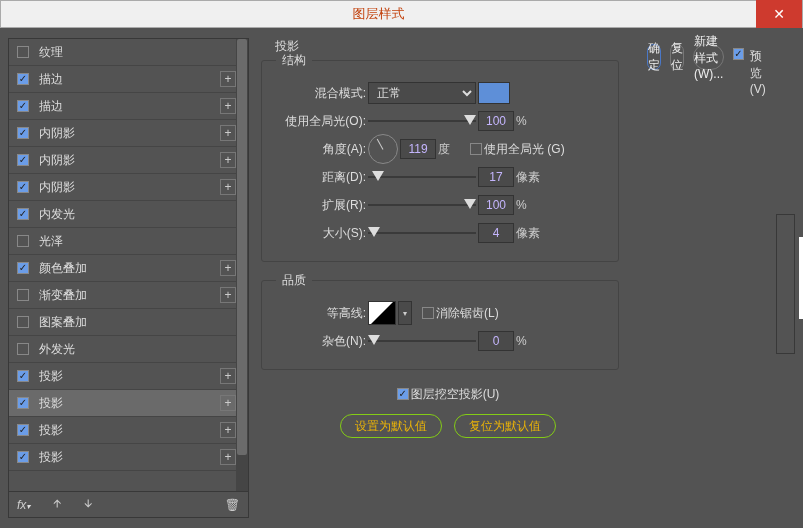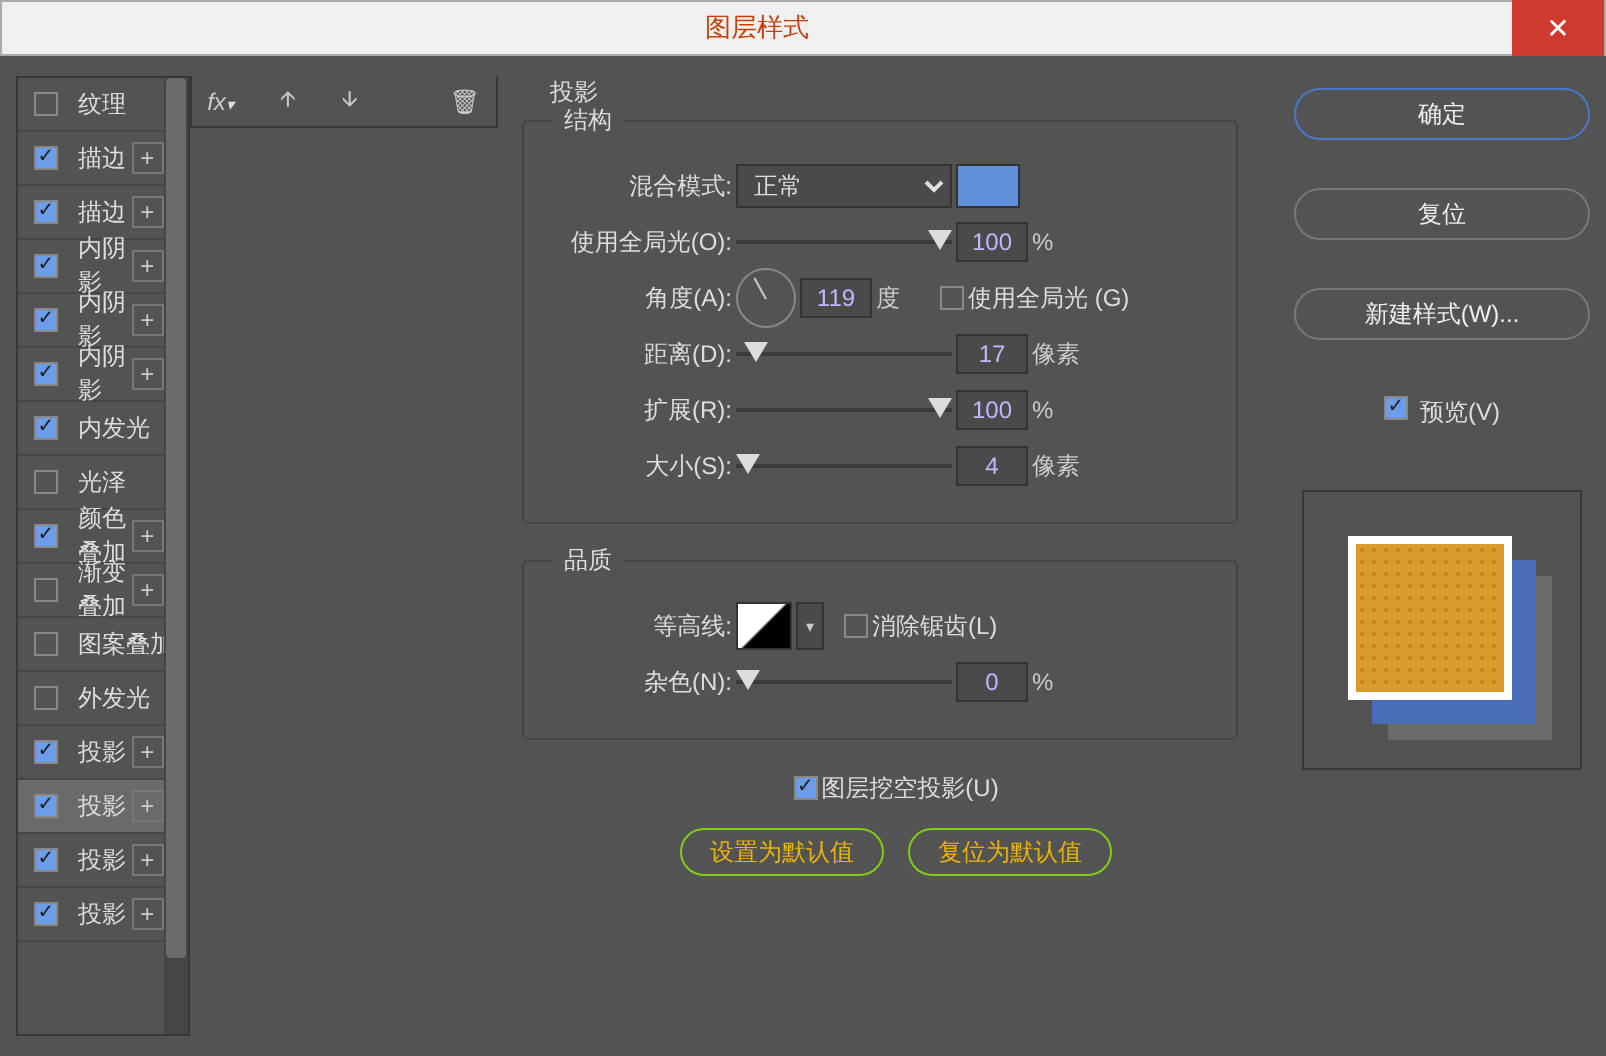--- a/index.html
+++ b/index.html
@@ -1,21 +1,21 @@
 <!DOCTYPE html>
 <html><head>
 <meta charset="utf-8">
 <style>
 *{box-sizing:border-box;margin:0;padding:0;font-family:"Microsoft YaHei",sans-serif;font-size:12px;color:#ddd}
 body{background:#535353;width:803px;height:528px;overflow:hidden}
 .titlebar{height:28px;background:#f0f0f0;display:flex;align-items:center;border:1px solid #aaa}
 .titlebar .title{flex:1;text-align:center;color:#c2410c;font-size:13px}
 .close-btn{width:46px;height:28px;background:#ce3a2e;color:#fff;display:flex;align-items:center;justify-content:center;font-size:14px}
 .main{display:flex;padding:10px 8px;gap:8px;height:500px}
-.left{width:241px;display:flex;flex-direction:row}
+.left{width:241px;display:flex;flex-direction:column}
 .styles-list{flex:1;border:1px solid #383838;background:#535353;overflow:hidden;position:relative}
 .style-row{height:27px;display:flex;align-items:center;padding:0 6px 0 8px;border-bottom:1px solid #454545}
 .style-row.selected{background:#6a6a6a}
 .style-row .chk{width:12px;height:12px;border:1px solid #888;margin-right:10px;background:#535353;display:flex;align-items:center;justify-content:center}
 .style-row .chk.checked{background:#6b9de8}
 .style-row .chk.checked::after{content:"✓";color:#222;font-size:10px;line-height:1}
 .style-row .lbl{flex:1;color:#ddd}
 .style-row .plus{width:16px;height:16px;border:1px solid #777;display:flex;align-items:center;justify-content:center;color:#ccc;font-size:12px;line-height:1;margin-right:6px}
 .scrollbar{position:absolute;right:0;top:0;bottom:0;width:12px;background:#454545}
 .scrollbar .thumb{position:absolute;left:1px;right:1px;top:0;height:92%;background:#6b6b6b;border-radius:2px}
@@ -39,21 +39,21 @@
 .unit{color:#ccc;width:30px}
 .angle-dial{width:30px;height:30px;border:1px solid #888;border-radius:50%;position:relative;background:#535353}
 .angle-dial .needle{position:absolute;left:50%;top:50%;width:12px;height:1px;background:#ccc;transform-origin:left center;transform:rotate(-119deg)}
 .chkbox{width:12px;height:12px;border:1px solid #888;display:inline-flex;align-items:center;justify-content:center;background:#535353}
 .chkbox.checked{background:#6b9de8}
 .chkbox.checked::after{content:"✓";color:#222;font-size:10px;line-height:1}
 .contour{width:28px;height:24px;background:linear-gradient(135deg,#fff 0%,#fff 48%,#000 52%,#000 100%);border:1px solid #333}
 .contour-dd{width:14px;height:24px;background:#4a4a4a;border:1px solid #333;display:flex;align-items:center;justify-content:center;color:#ccc;font-size:8px}
 .btn-row{display:flex;gap:12px;justify-content:center;margin-top:6px}
 .btn{height:24px;padding:0 14px;background:#535353;border:1px solid #84cc16;border-radius:12px;color:#eab308;display:flex;align-items:center}
-.right{width:148px;display:flex;flex-direction:column;gap:24px;padding-top:6px}
+.right{width:148px;display:flex;flex-direction:row;gap:9px;padding-top:6px}
 .rbtn{height:26px;border:1px solid #777;border-radius:13px;display:flex;align-items:center;justify-content:center;color:#eee;background:#535353}
 .rbtn.primary{border-color:#4a78c8}
 .preview-chk{display:flex;align-items:flex-start;justify-content:center;gap:6px;margin-top:4px}
 .preview-box{margin-top:6px;width:140px;height:140px;border:1px solid #383838;background:#535353;position:relative;align-self:center}
 .pv-shadow1{position:absolute;left:42px;top:42px;width:82px;height:82px;background:#6b6b6b}
 .pv-shadow2{position:absolute;left:34px;top:34px;width:82px;height:82px;background:#4a6db8}
 .pv-main{position:absolute;left:22px;top:22px;width:82px;height:82px;background:#d89a2b;border:4px solid #fff;background-image:radial-gradient(circle,#c87e1a 1px,transparent 1px);background-size:6px 6px}
 </style>
 </head>
 <body>

